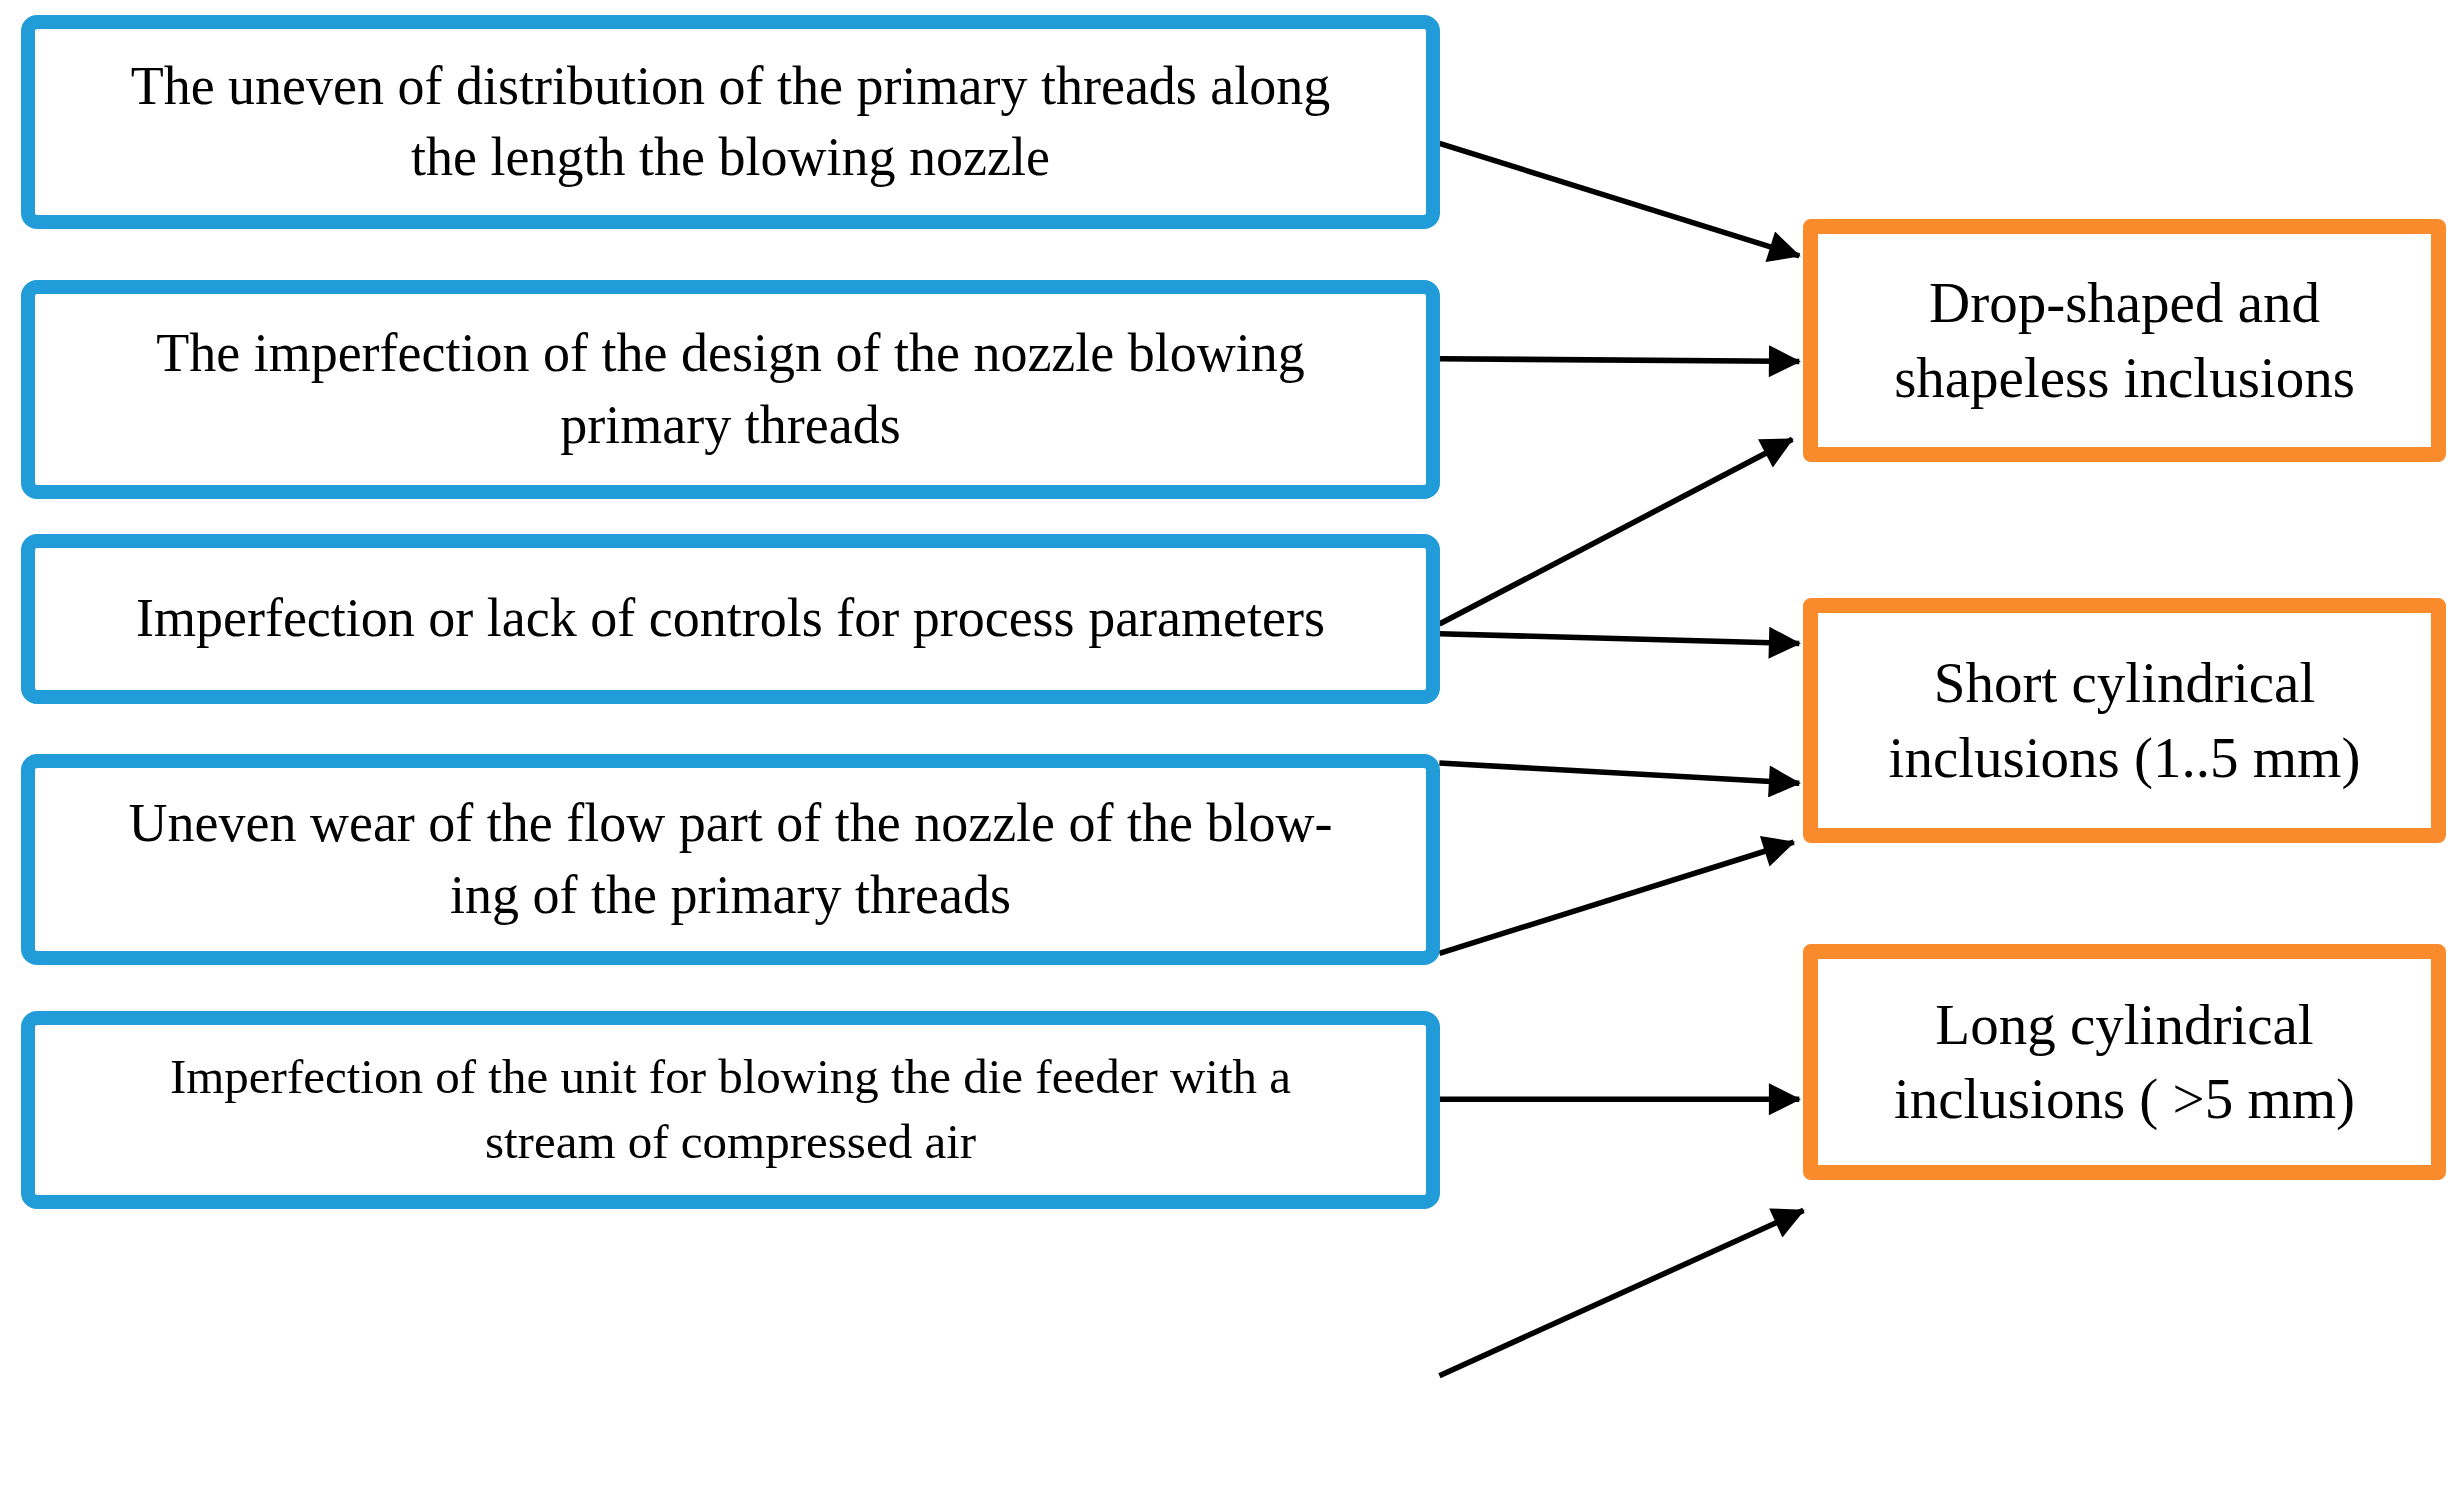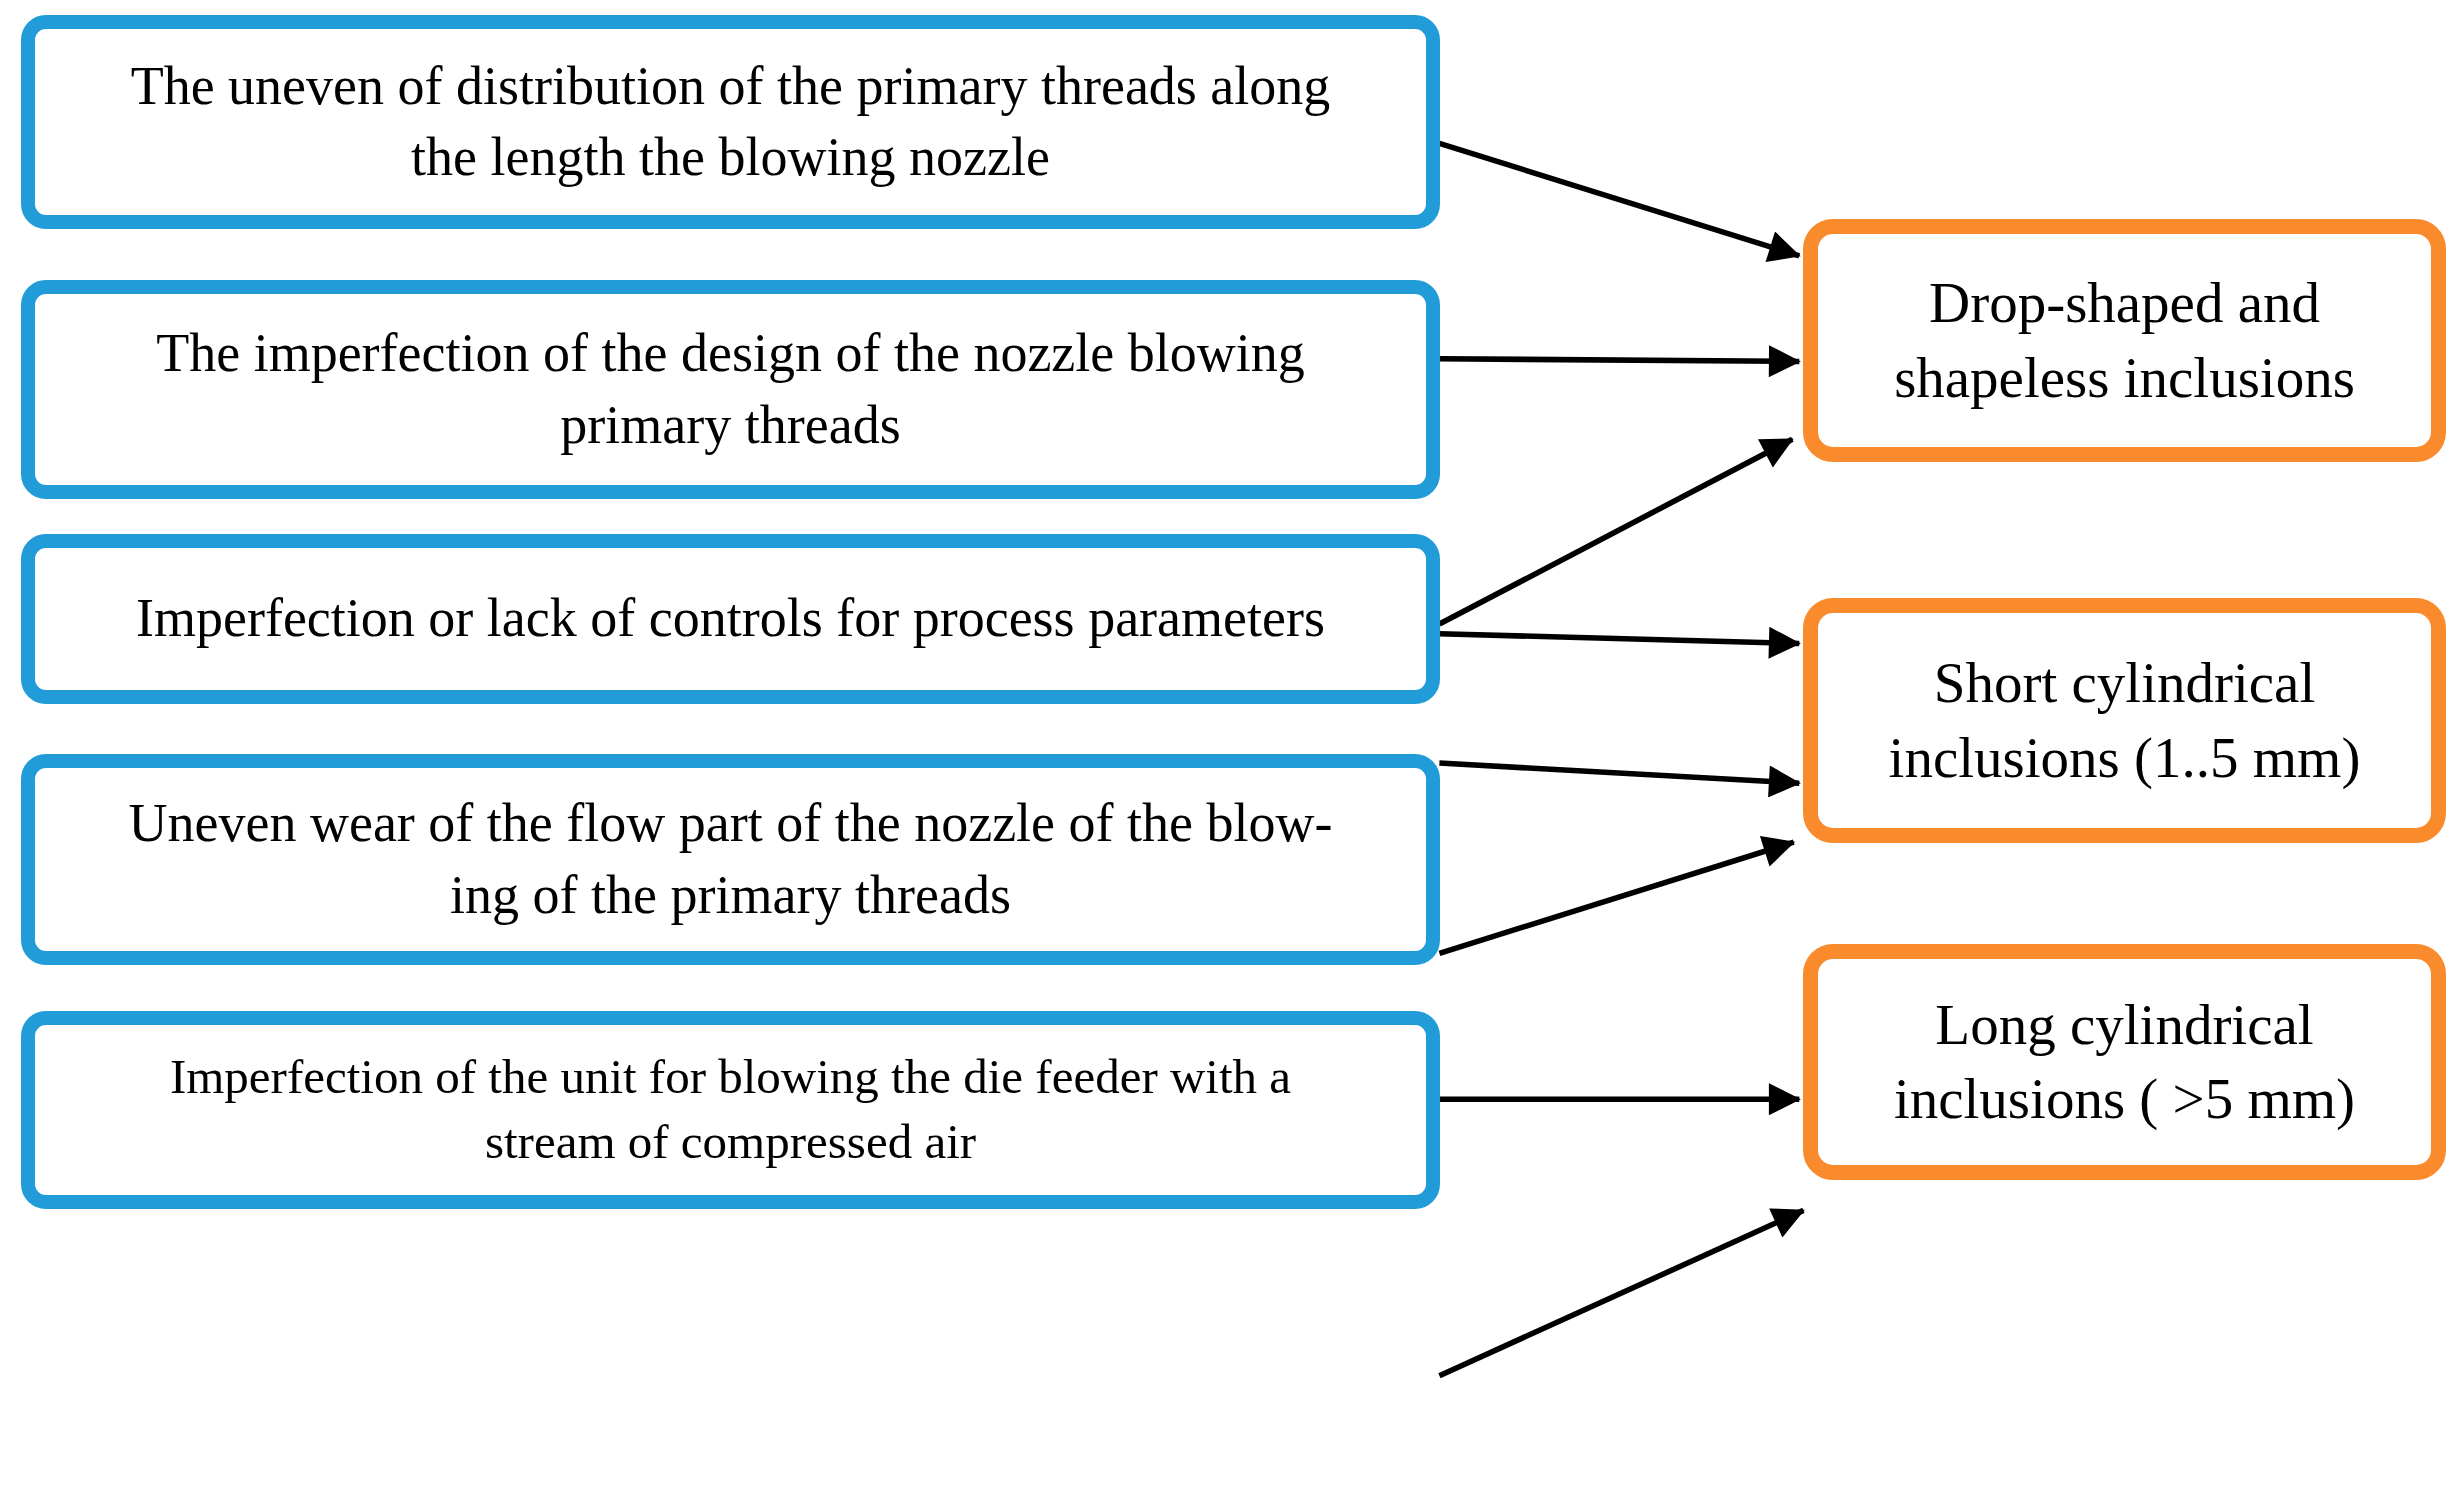--- a/index.html
+++ b/index.html
@@ -37,34 +37,34 @@
     background:#FFFFFF;
     display:flex;
     align-items:center;
     justify-content:center;
     text-align:center;
   }
   .cause{
     left:21px;
     width:1419px;
     border:14px solid var(--cause-border);
-    border-radius:25px;
+    border-radius:16px;
     font-size:54px;
     line-height:1.32;
     padding:0 26px;
   }
   .cause.small{
     font-size:49px;
     font-family:Liberation Serif, serif;
   }
   .effect{
     left:1803px;
     width:643px;
     border:15.3px solid var(--effect-border);
-    border-radius:30px;
+    border-radius:8px;
     font-size:57px;
     line-height:1.3;
     padding:0 6px;
     align-items:center;
   }
   .label{
     white-space:pre-line;
     display:block;
     width:100%;
   }

